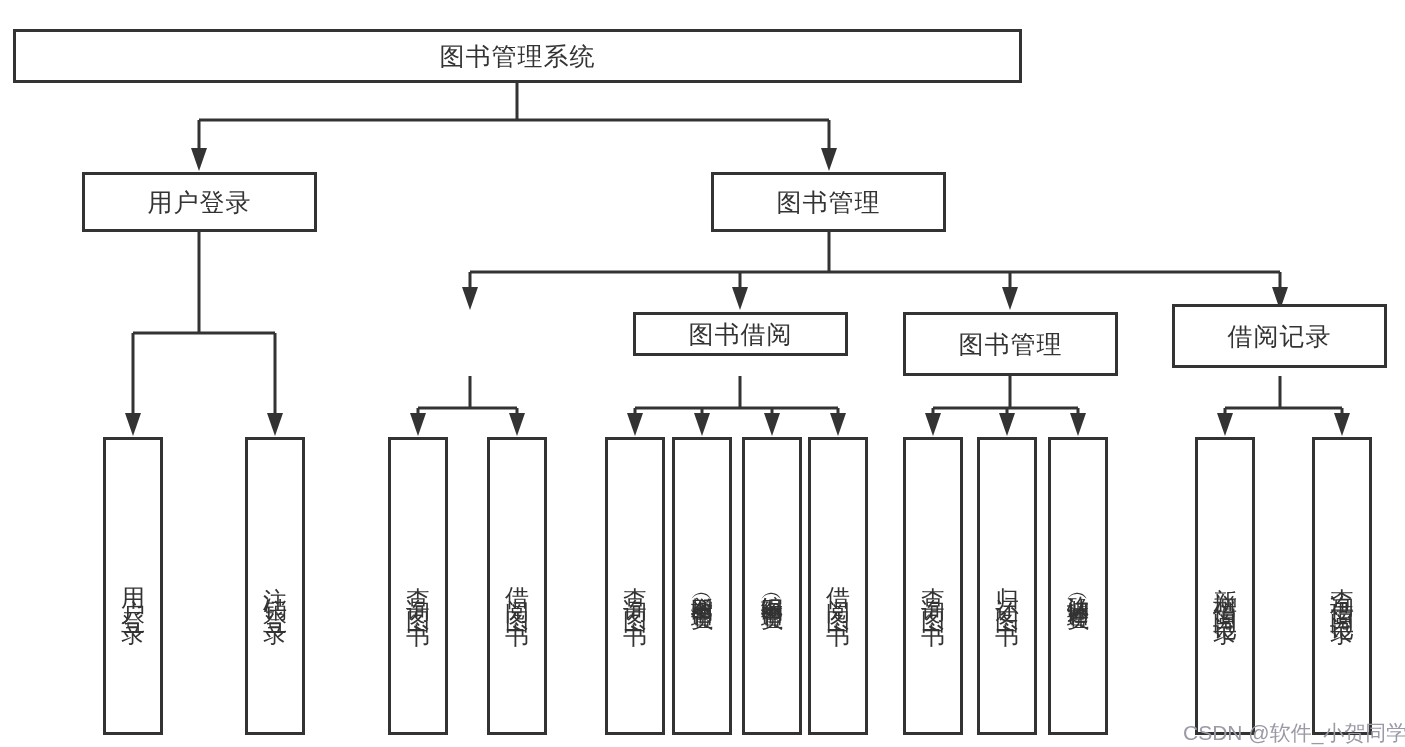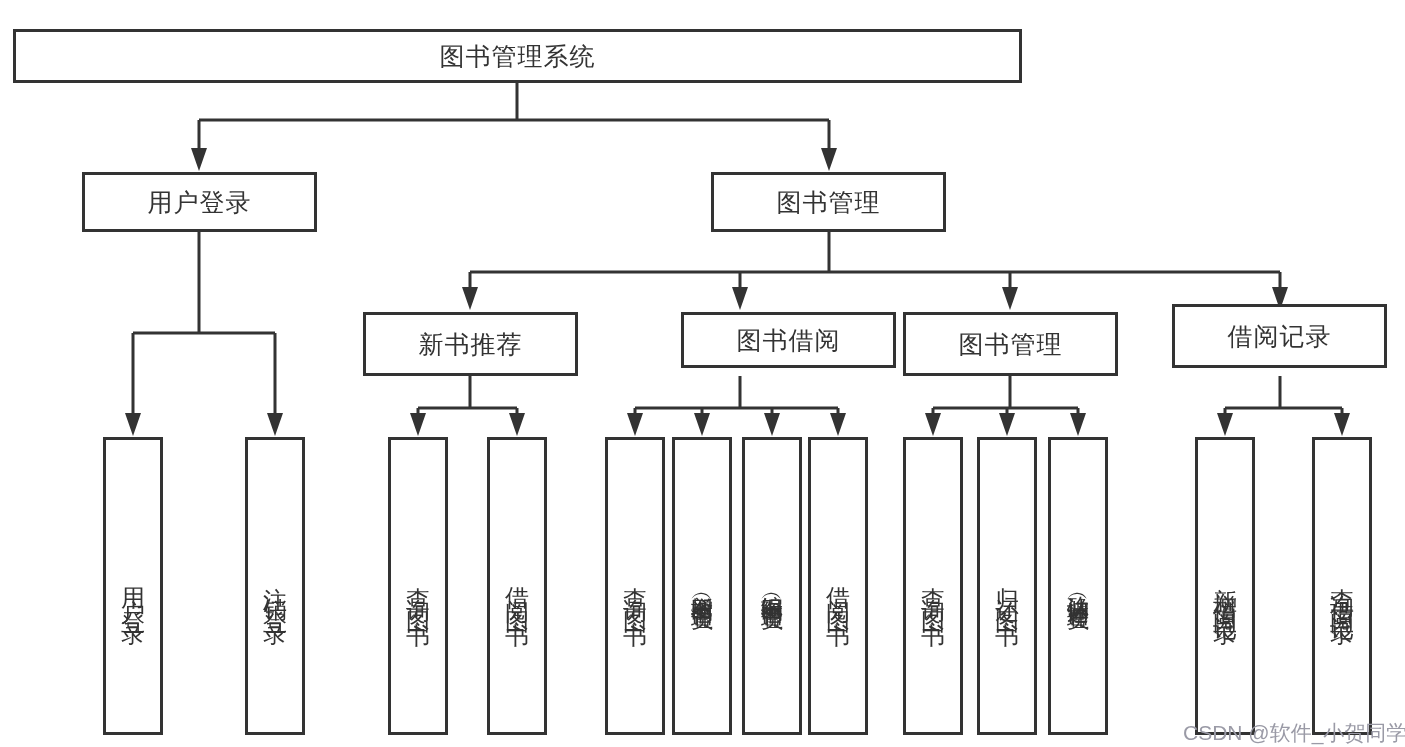--- a/index.html
+++ b/index.html
@@ -108,22 +108,21 @@
       <polygon class="arrowhead" points="1225,436 1217,413 1233,413"></polygon>
       <polygon class="arrowhead" points="1342,436 1334,413 1350,413"></polygon>
     </g>
   </svg>
 
   <div class="box h-label" style="left:13px; top:13px; width:1009px; height:54px;margin-top:16px;">图书管理系统</div>
 
   <div class="box h-label" style="left:82px; top:172px; width:235px; height:60px;">用户登录</div>
   <div class="box h-label" style="left:711px; top:172px; width:235px; height:60px;">图书管理</div>
 
-  <div class="box h-label" style="left:363px; top:312px; width:215px; height:64px;">新书推荐</div>
-  <div class="box h-label" style="left:633px; top:312px; width:215px; height:56px;margin-left:48px;">图书借阅</div>
+  <div class="box h-label" style="left:633px; top:312px; width:215px; height:44px;">图书借阅</div>
   <div class="box h-label" style="left:903px; top:312px; width:215px; height:64px;">图书管理</div>
   <div class="box h-label" style="left:1172px; top:304px; width:215px; height:64px;">借阅记录</div>
 
   <div class="box v-box v4" style="left:103px; top:437px; width:60px; height:298px;">用户登录</div>
   <div class="box v-box v4" style="left:245px; top:437px; width:60px; height:298px;">注销登录</div>
 
   <div class="box v-box v4" style="left:388px; top:437px; width:60px; height:298px;">查询图书</div>
   <div class="box v-box v4" style="left:487px; top:437px; width:60px; height:298px;">借阅图书</div>
 
   <div class="box v-box v4" style="left:605px; top:437px; width:60px; height:298px;">查询图书</div>

